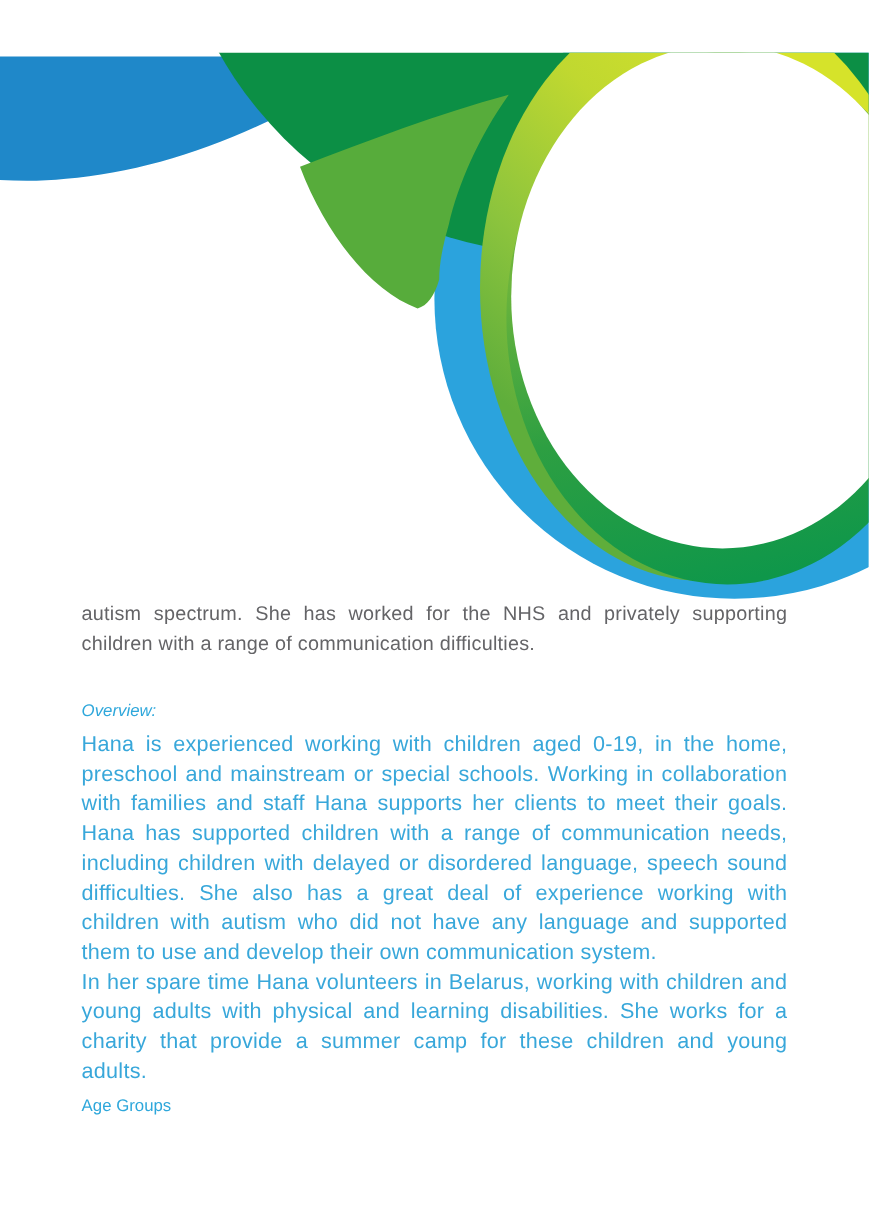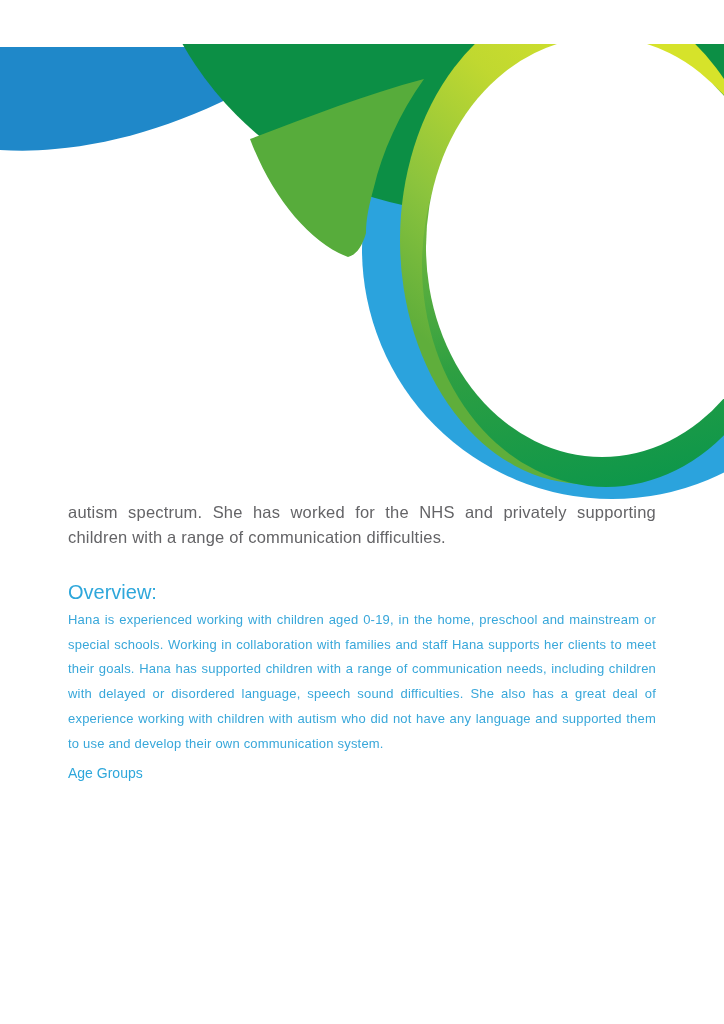--- a/index.html
+++ b/index.html
@@ -21,29 +21,30 @@
     margin: 0;
     font-size: 16.5px;
     line-height: 25px;
     color: #646467;
     text-align: justify;
     text-align-last: left;
     letter-spacing: 0.2px;
   }
   .overview-heading {
     margin: 30px 0 0 0;
-    font-size: 20px;
+    font-size: 14px;
     font-weight: 400;
     line-height: 24px;
     color: #2ea7db;
+    font-style: italic;
   }
   .body-copy { margin-top: 4px; }
   .body-copy p {
     margin: 0;
-    font-size: 13px;
+    font-size: 18px;
     line-height: 24.7px;
     color: #38a7da;
     text-align: justify;
     text-align-last: left;
     letter-spacing: 0.2px;
   }
   .age-heading {
     margin: 4px 0 0 0;
     font-size: 14px;
     font-weight: 400;
@@ -88,18 +89,19 @@
     </g>
   </svg>
 
   <div class="text-block">
     <p class="intro">autism spectrum. She has worked for the NHS and privately supporting children with a range of communication difficulties.</p>
 
     <h2 class="overview-heading">Overview:</h2>
 
     <div class="body-copy">
       <p>Hana is experienced working with children aged 0-19, in the home, preschool and mainstream or special schools. Working in collaboration with families and staff Hana supports her clients to meet their goals. Hana has supported children with a range of communication needs, including children with delayed or disordered language, speech sound difficulties. She also has a great deal of experience working with children with autism who did not have any language and supported them to use and develop their own communication system.</p>
+      <p>In her spare time Hana volunteers in Belarus, working with children and young adults with physical and learning disabilities. She works for a charity that provide a summer camp for these children and young adults.</p>
     </div>
 
     <h2 class="age-heading">Age Groups</h2>
   </div>
 
 </div>
 
 </body></html>

